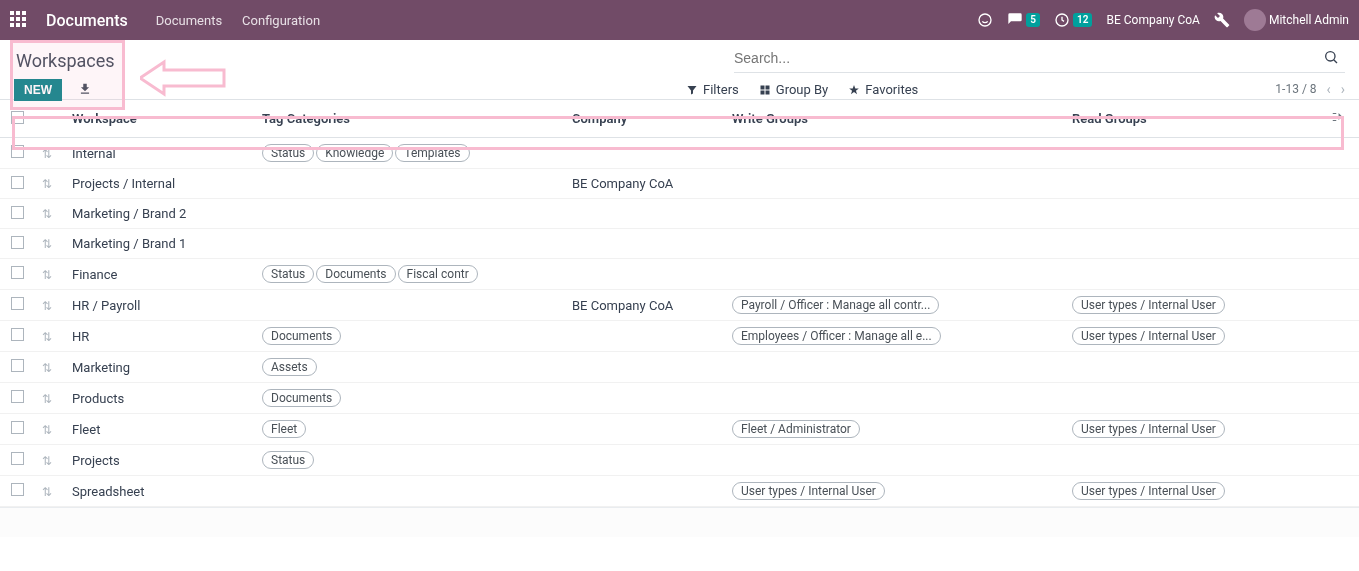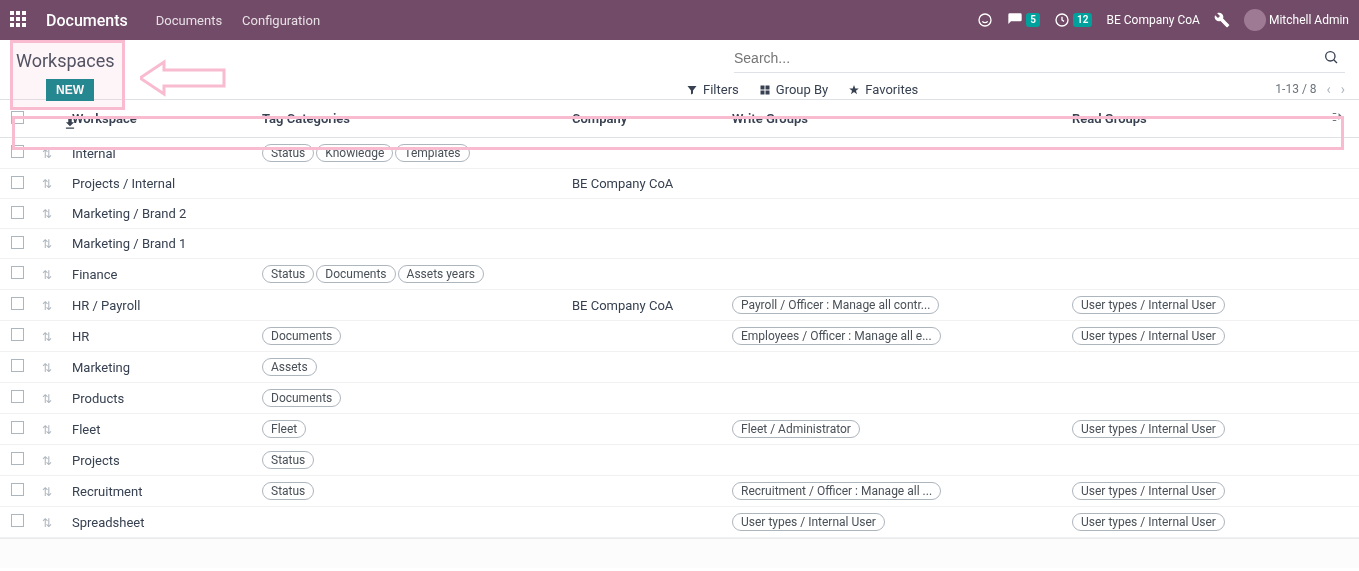--- a/index.html
+++ b/index.html
@@ -15,21 +15,21 @@
   .nav-menu-item { font-size: 13px; cursor: pointer; color: #e8e0e6; }
   .nav-right { margin-left: auto; display: flex; align-items: center; gap: 14px; }
   .nav-icon { display: flex; align-items: center; gap: 3px; cursor: pointer; font-size: 12px; }
   .badge { background: #00A09D; color: #fff; font-size: 10px; padding: 0 4px; border-radius: 3px; font-weight: 600; line-height: 14px; }
   .avatar { width: 22px; height: 22px; border-radius: 50%; background: #9e7a95; display:inline-block; }
   
   
   .cp { display: flex; padding: 8px 14px 0 14px; border-bottom: 1px solid #dee2e6; position: relative; height: 60px; }
   .cp-left { width: 112px; }
   .cp-title { font-size: 18px; color: #374151; margin-bottom: 8px; margin-top:2px; padding-left:2px;}
-  .cp-buttons { display: flex; align-items: center; gap: 16px; flex-direction: column; }
+  .cp-buttons { display: flex; align-items: center; gap: 16px; }
   .btn-new { background: #017E84; color: #fff; border: none; padding: 4px 10px; font-size: 12px; font-weight: 600; cursor: pointer; }
   .btn-upload { color: #374151; cursor: pointer; font-size: 14px; }
   
   .cp-right { flex: 1; margin-left: 560px; }
   .search-row { display: flex; align-items: center; border-bottom: 1px solid #dee2e6; padding-bottom: 4px; margin-bottom: 8px; margin-left: 48px; }
   .search-input { flex: 1; border: none; outline: none; font-size: 14px; padding: 2px 0; }
   .search-icon { color: #6c757d; cursor: pointer; padding: 0 6px; }
   .search-opts { display: flex; align-items: flex-end; gap: 20px; }
   .opt { display: flex; align-items: center; gap: 5px; font-size: 13px; cursor: pointer; }
   .pager { margin-left: auto; display: flex; align-items: center; gap: 10px; font-size: 12px; color: #6c757d; }
@@ -226,21 +226,21 @@
     <td></td>
     <td></td>
     <td></td>
     <td></td>
     <td></td>
       </tr>
       <tr>
     <td><span class="chk"></span></td>
     <td><span class="sort-handle"></span></td>
     <td>Finance</td>
-    <td><span class="tag">Status</span><span class="tag">Documents</span><span class="tag">Assets years</span></td>
+    <td><span class="tag">Status</span><span class="tag">Documents</span><span class="tag">Fiscal contr</span></td>
     <td></td>
     <td></td>
     <td></td>
     <td></td>
       </tr>
       <tr>
     <td><span class="chk"></span></td>
     <td><span class="sort-handle"></span></td>
     <td>HR / Payroll</td>
     <td></td>
@@ -290,30 +290,20 @@
     <td></td>
       </tr>
       <tr>
     <td><span class="chk"></span></td>
     <td><span class="sort-handle"></span></td>
     <td>Projects</td>
     <td><span class="tag">Status</span></td>
     <td></td>
     <td></td>
     <td></td>
-    <td></td>
-      </tr>
-      <tr>
-    <td><span class="chk"></span></td>
-    <td><span class="sort-handle"></span></td>
-    <td>Recruitment</td>
-    <td><span class="tag">Status</span></td>
-    <td></td>
-    <td><span class="tag">Recruitment / Officer : Manage all ...</span></td>
-    <td><span class="tag">User types / Internal User</span></td>
     <td></td>
       </tr>
       <tr>
     <td><span class="chk"></span></td>
     <td><span class="sort-handle"></span></td>
     <td>Spreadsheet</td>
     <td></td>
     <td></td>
     <td><span class="tag">User types / Internal User</span></td>
     <td><span class="tag">User types / Internal User</span></td>

